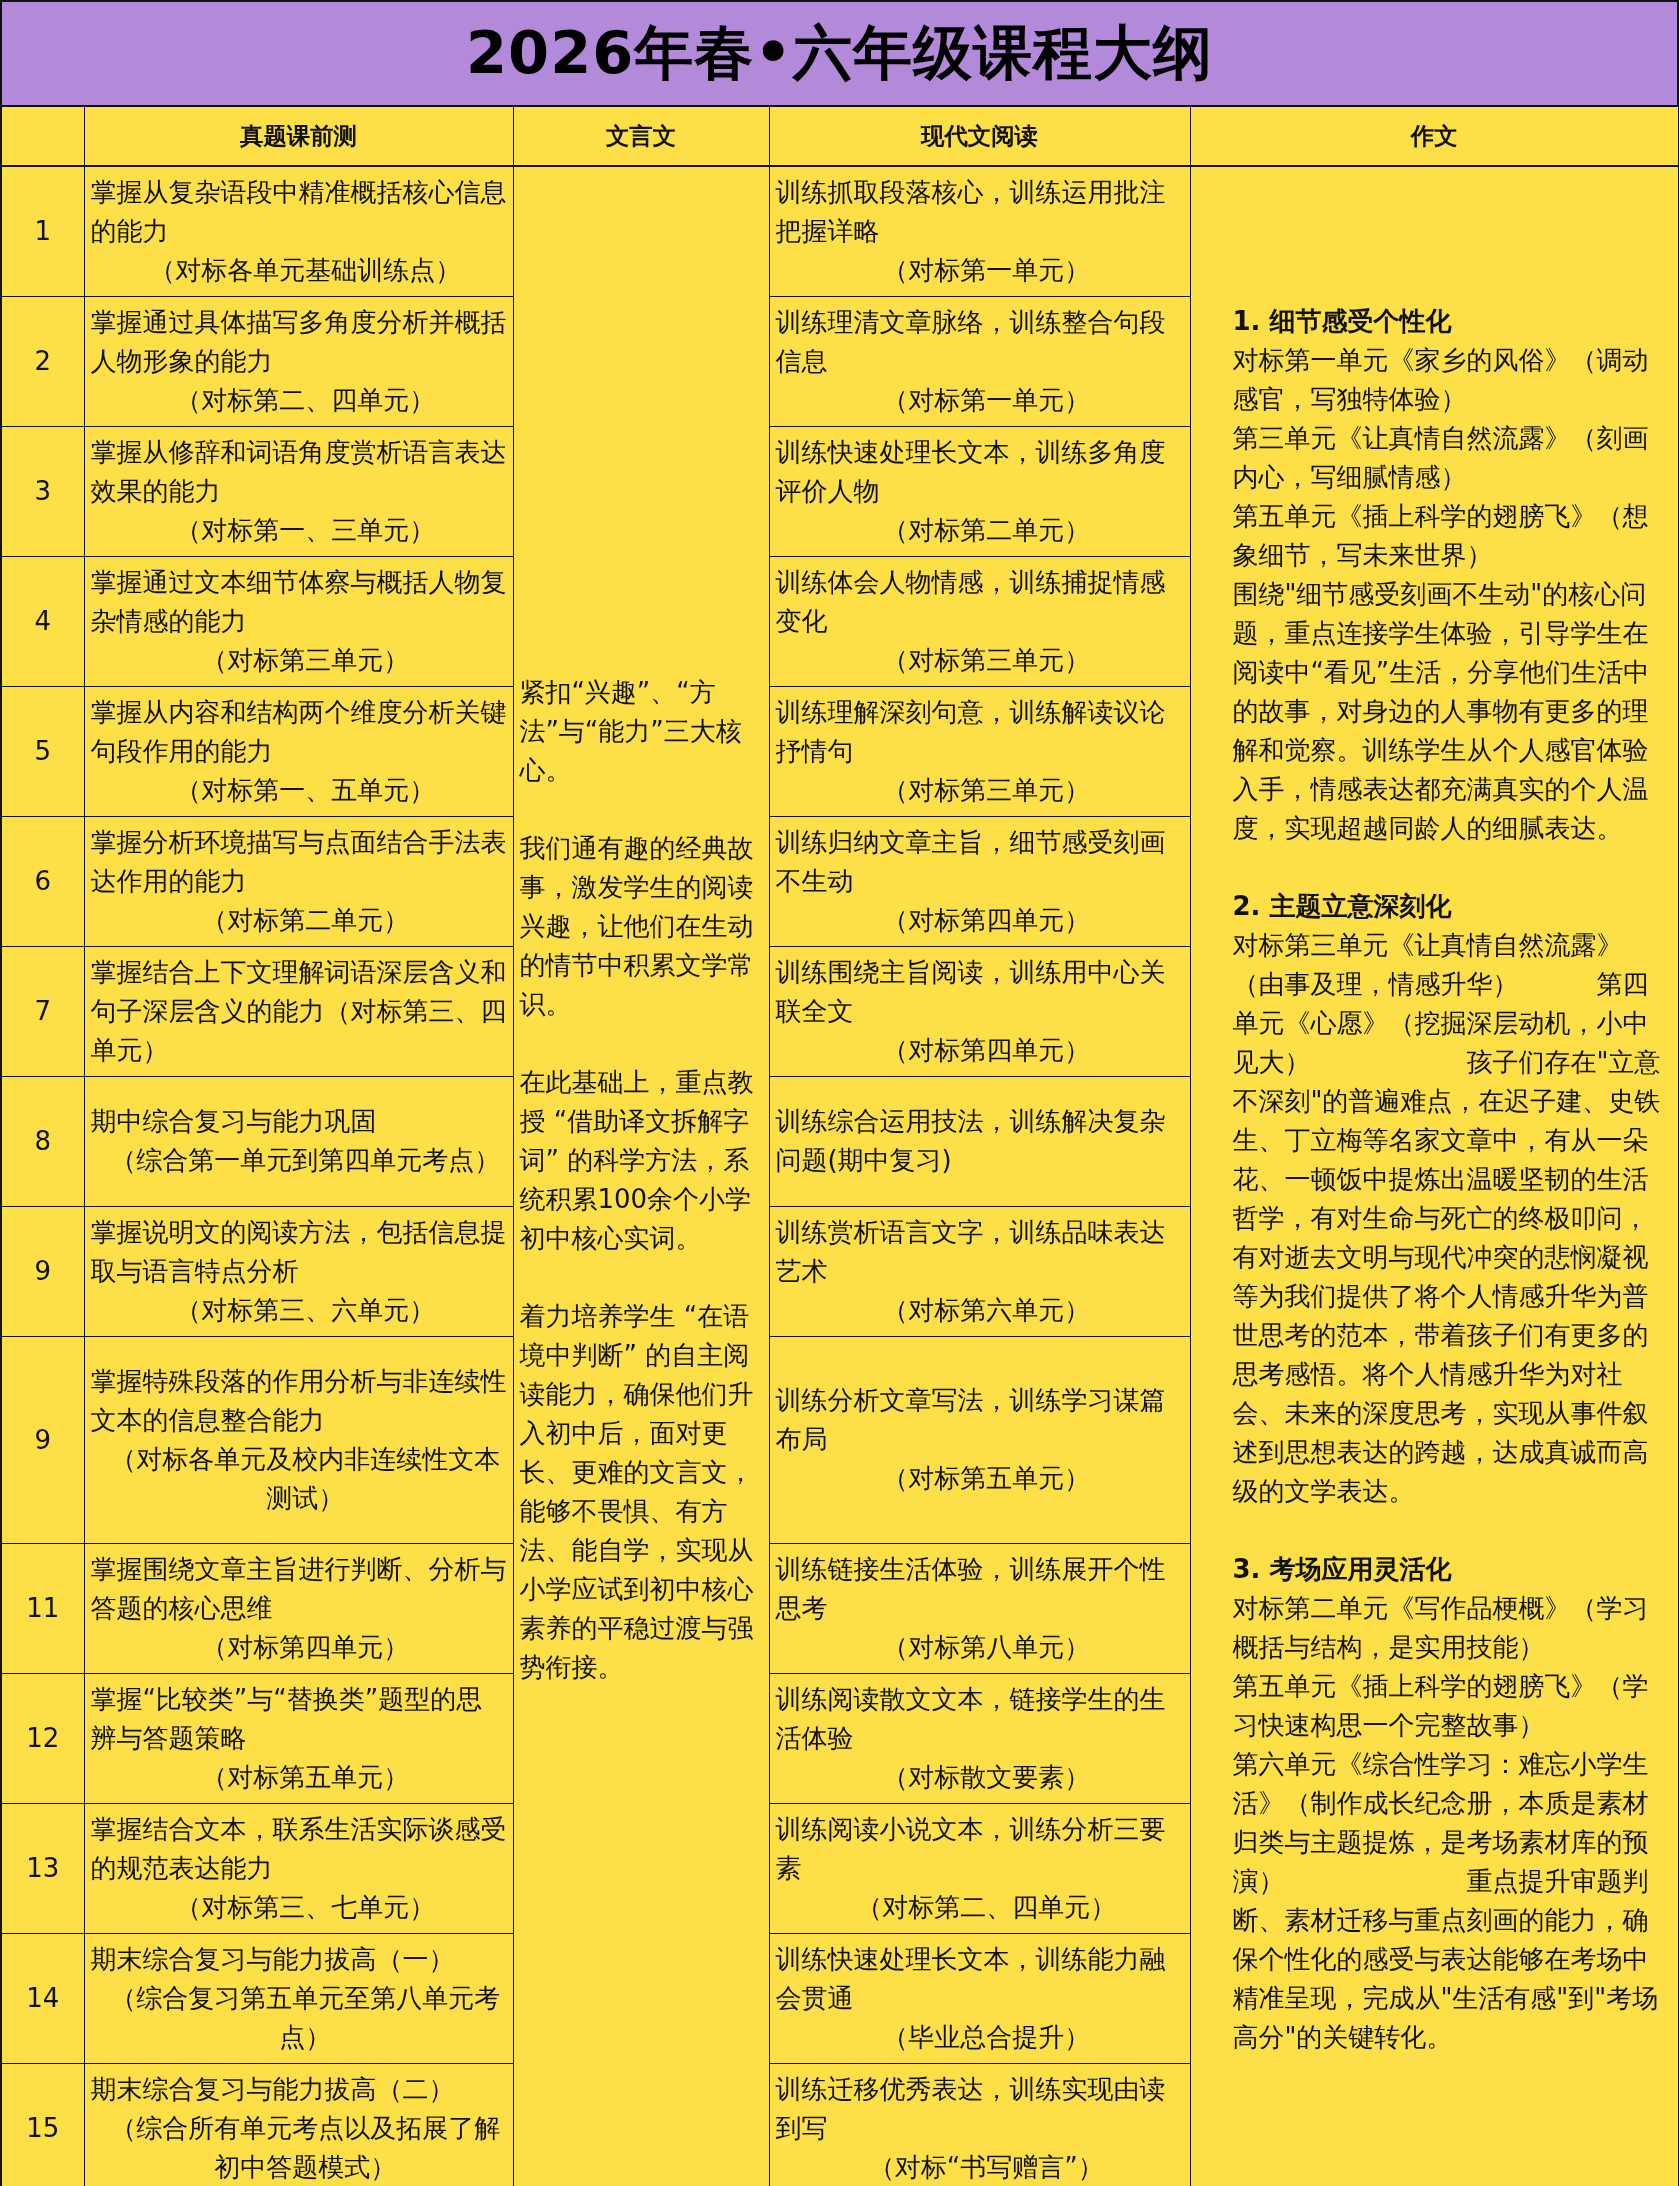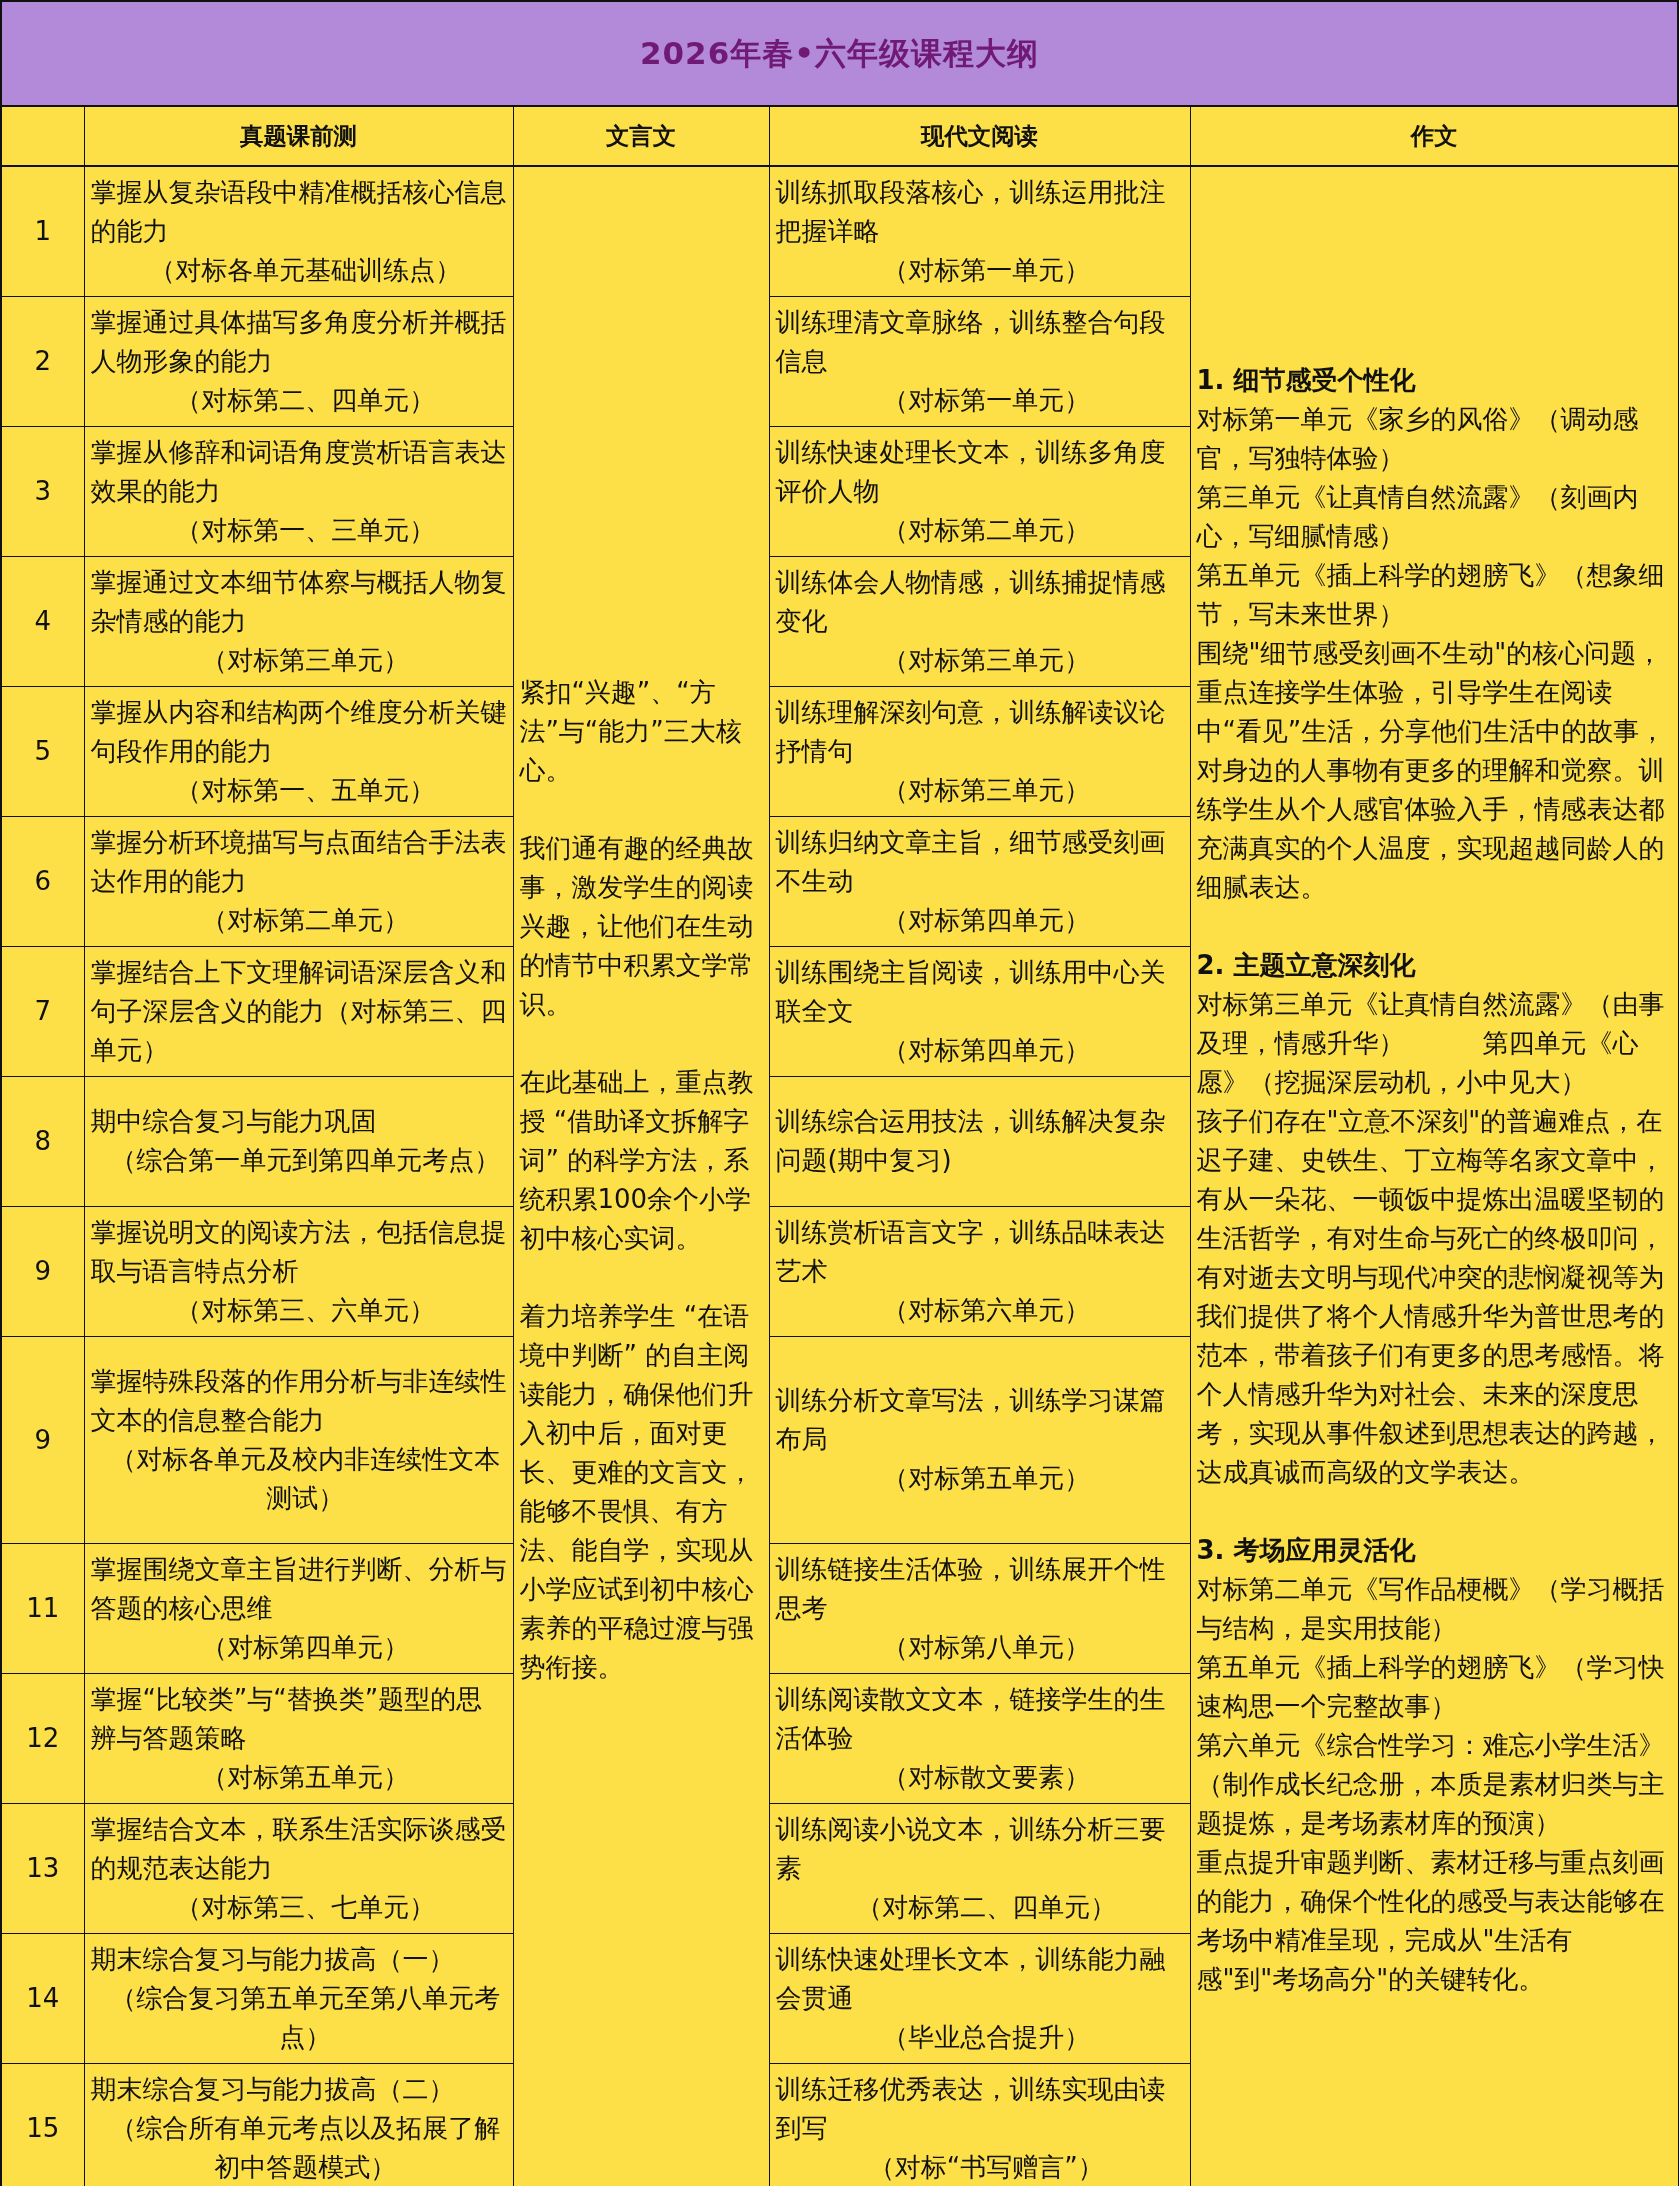--- a/index.html
+++ b/index.html
@@ -5,21 +5,21 @@
     * { box-sizing: border-box; margin: 0; padding: 0; }
     html, body { width: 1679px; height: 2187px; background: #f4e6f9; overflow: hidden; }
     body { font-family: "DejaVu Sans", "Liberation Sans", sans-serif; color: #111; }
 
     .page { position: relative; width: 1679px; height: 2187px; border: 2px solid #111; background: #f4e6f9; }
 
     .title-bar {
       height: 105px; background: #b28ad9; border-bottom: 2px solid #111;
       display: flex; align-items: center; justify-content: center;
     }
-    .title-bar h1 { font-size: 31px; font-weight: 900; letter-spacing: 1px; color: #701a75; }
+    .title-bar h1 { font-size: 59px; font-weight: 900; letter-spacing: 1px; color: #000000; }
 
     table.syllabus {
       border-collapse: collapse; table-layout: fixed; width: 1675px;
     }
     table.syllabus col.c-num { width: 82px; }
     table.syllabus col.c-test { width: 429px; }
     table.syllabus col.c-classical { width: 256px; }
     table.syllabus col.c-modern { width: 421px; }
     table.syllabus col.c-writing { width: 488px; }
 
@@ -43,21 +43,21 @@
 
     td.classical {
       font-size: 26px; line-height: 39px; padding: 0 5.9px 0 5.9px; vertical-align: middle;
     }
     td.classical p { margin-bottom: 39px; }
     td.classical p:last-child { margin-bottom: 0; }
 
     td.writing {
       font-size: 26px; line-height: 39px; padding: 0 7.8px 0 5.9px; vertical-align: middle;
     }
-    td.writing .section { margin-bottom: 39px; }
+    td.writing .section { margin-bottom: 39px; margin-left: 36px; }
     td.writing .section:last-child { margin-bottom: 0; }
     td.writing .section-title { font-weight: 700; display: block; }
     td.writing .line { display: block; }
 
     tr.data-row td { height: 130px; }
     tr.data-row.tall td { height: 207px; }
   </style>
 </head>
 <body>
 

